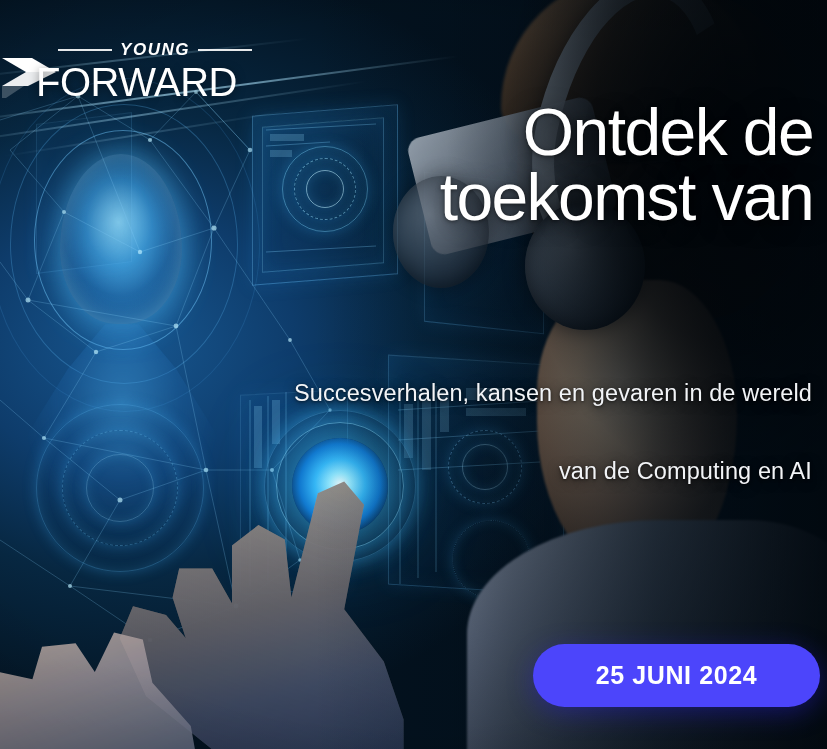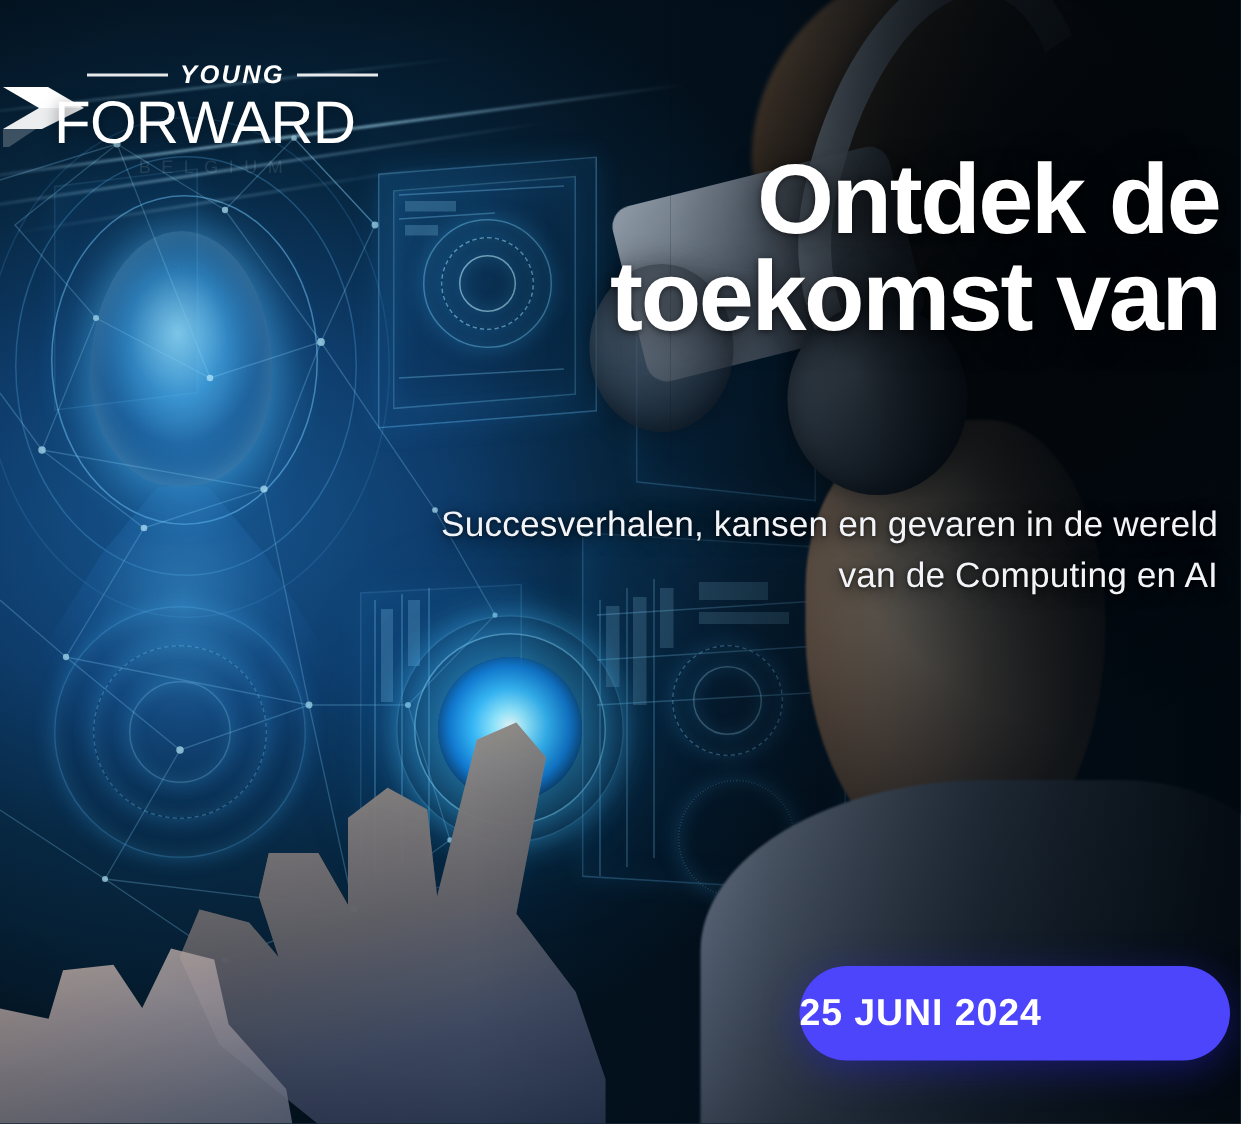--- a/index.html
+++ b/index.html
@@ -241,42 +241,42 @@
     position:absolute; right:14px; top:48px;
     font-size:25px; font-weight:700; letter-spacing:4.6px;
     color:#f2aa60; text-align:right; white-space:nowrap;
     text-shadow: 0 2px 12px rgba(0,0,0,0.7);
   }
 
   
   .headline {
     position:absolute; right:14px; top:100px; width:700px;
     text-align:right;
-    font-size:66px; font-weight:700; line-height:0.99;
+    font-size:66px; font-weight:400; line-height:0.99;
     letter-spacing:-1.6px; color:#ffffff;
     text-shadow: 0 3px 22px rgba(0,0,0,0.62), 0 1px 4px rgba(0,0,0,0.5);
   }
   .headline .hl-line { display:block; white-space:nowrap; }
 
   
   .subtitle {
     position:absolute; right:15px; top:333px; width:640px;
     text-align:right;
     font-size:23.5px; font-weight:400; line-height:1.43;
     color:#f2f4f7; letter-spacing:0.1px;
     text-shadow: 0 2px 12px rgba(0,0,0,0.72), 0 1px 3px rgba(0,0,0,0.55);
   }
-  .subtitle .sub-line { display:block; white-space:nowrap; }
+  .subtitle .sub-line { display:block; white-space:nowrap;margin-top:44px; }
 
   
   .date-pill {
     position:absolute; left:533px; top:644px;
     width:287px; height:63px; border-radius:32px;
     background:#4c45fb;
-    display:flex; align-items:center; justify-content:flex-start;
+    display:flex; align-items:center; justify-content:center;
     box-shadow: 0 6px 26px rgba(40,30,200,0.45);
     cursor:pointer; border:none;
   }
   .date-pill-label {
     font-size:25px; font-weight:700; color:#ffffff;
     letter-spacing:0.6px; white-space:nowrap;
   }
 </style>
 </head>
 <body>
@@ -404,21 +404,20 @@
         <polygon points="24,20 54,20 26,34 0,34" fill="#ffffff" opacity="0.92"></polygon>
         <polygon points="0,34 22,34 4,46 0,46" fill="#ffffff" opacity="0.22"></polygon>
       </svg>
       <div class="logo-text">
         <div class="logo-young-row">
           <span class="logo-rule"></span>
           <span class="logo-young">YOUNG</span>
           <span class="logo-rule"></span>
         </div>
         <div class="logo-forward">FORWARD</div>
-        <div class="logo-belgium">BELGIUM</div>
       </div>
     </div>
 
 
     <h1 class="headline">
       <span class="hl-line">Ontdek de</span>
       <span class="hl-line">toekomst van</span>
     </h1>
 
     <p class="subtitle">

